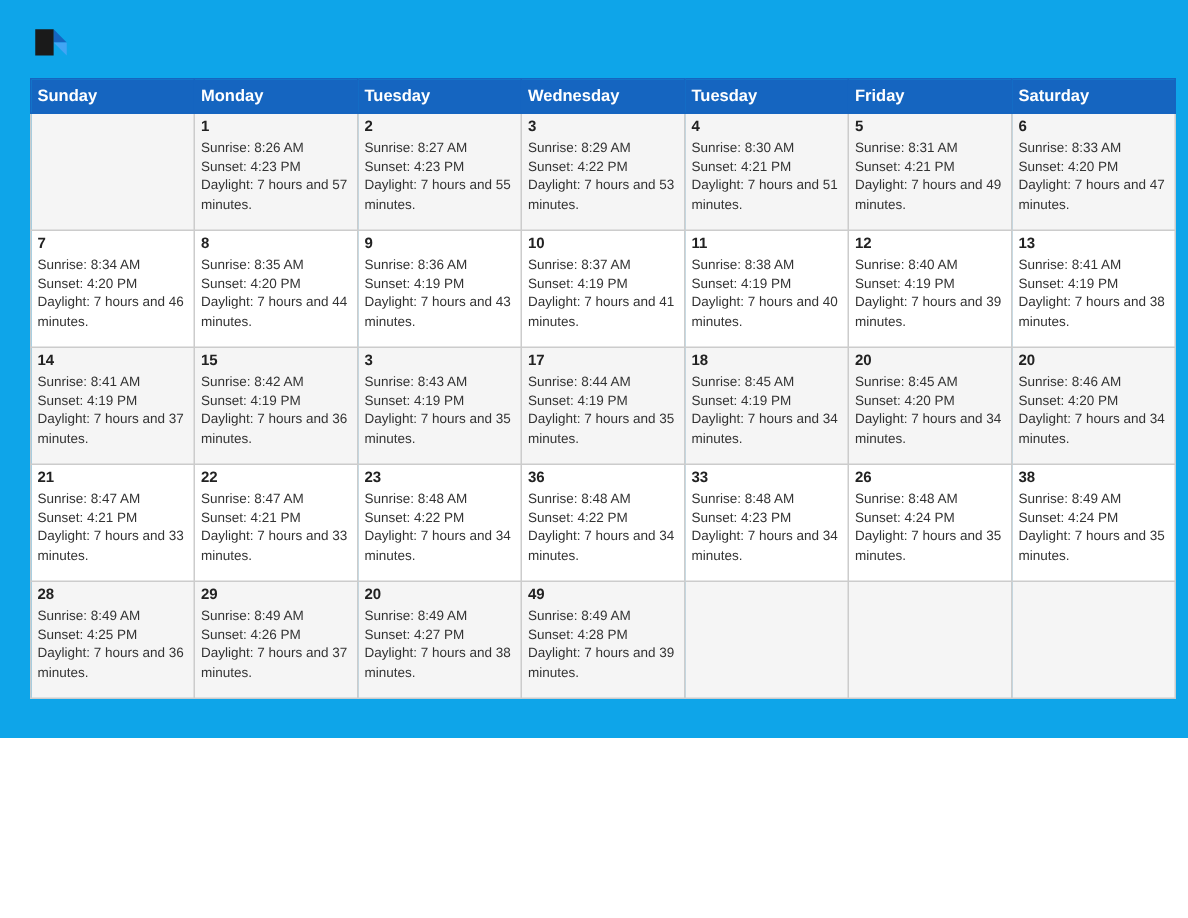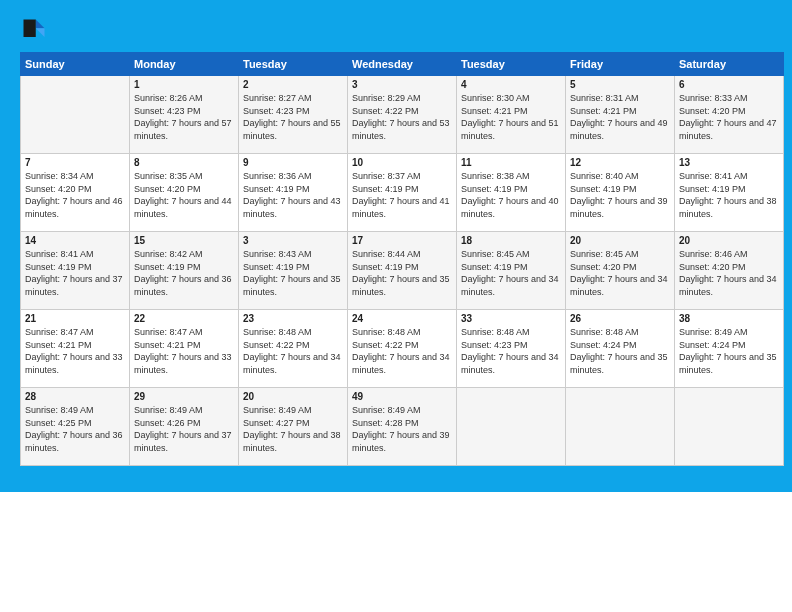--- a/index.html
+++ b/index.html
@@ -220,21 +220,21 @@
           </td>
           <td>
             <span class="day-num">22</span>
             <div class="cell-content">Sunrise: 8:47 AM<br>Sunset: 4:21 PM<br>Daylight: 7 hours and 33 minutes.</div>
           </td>
           <td>
             <span class="day-num">23</span>
             <div class="cell-content">Sunrise: 8:48 AM<br>Sunset: 4:22 PM<br>Daylight: 7 hours and 34 minutes.</div>
           </td>
           <td>
-            <span class="day-num">24</span>
+            <span class="day-num">36</span>
             <div class="cell-content">Sunrise: 8:48 AM<br>Sunset: 4:22 PM<br>Daylight: 7 hours and 34 minutes.</div>
           </td>
           <td>
             <span class="day-num">33</span>
             <div class="cell-content">Sunrise: 8:48 AM<br>Sunset: 4:23 PM<br>Daylight: 7 hours and 34 minutes.</div>
           </td>
           <td>
             <span class="day-num">26</span>
             <div class="cell-content">Sunrise: 8:48 AM<br>Sunset: 4:24 PM<br>Daylight: 7 hours and 35 minutes.</div>
           </td>

